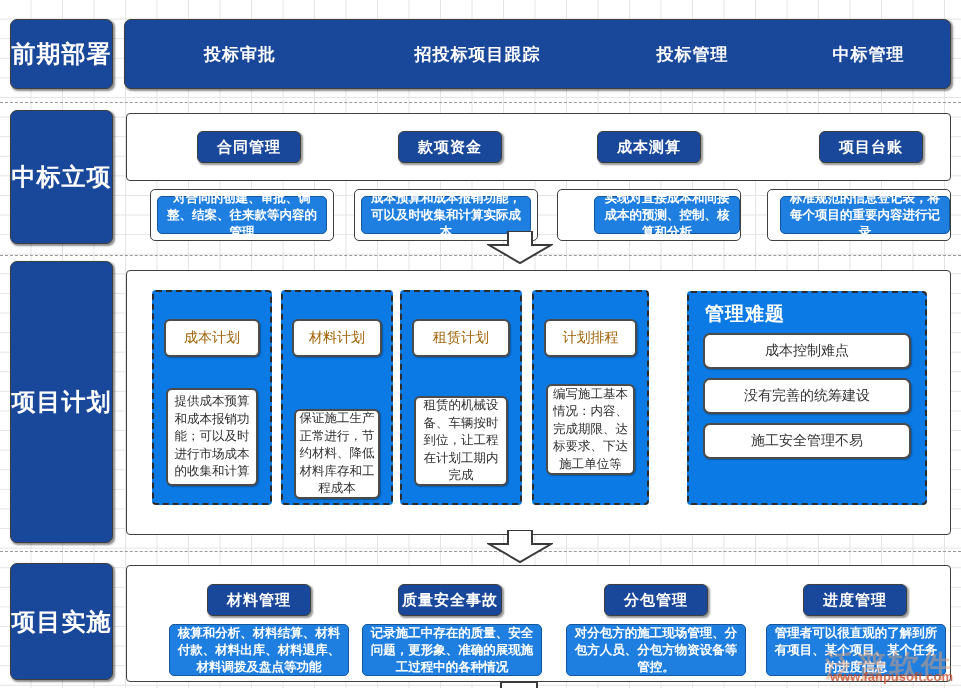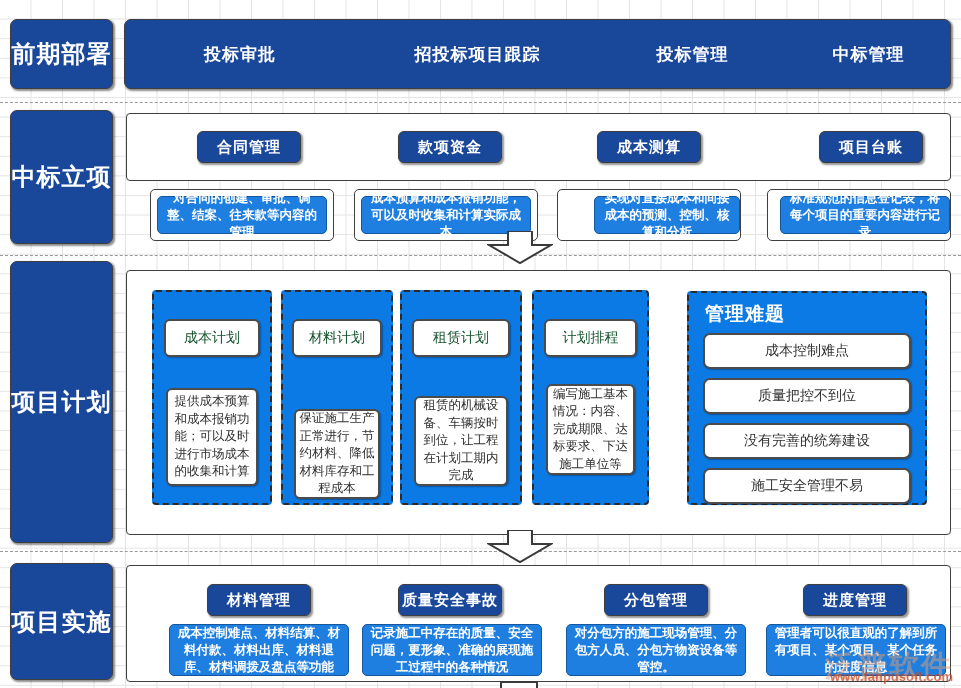--- a/index.html
+++ b/index.html
@@ -116,21 +116,21 @@
     border: 2.5px dashed #2b2b2b;
     border-radius: 4px;
     display: flex;
     flex-direction: column;
     align-items: center;
   }
   .dashcard .head {
     background: #ffffff;
     border: 2px solid #4b4b4b;
     border-radius: 6px;
-    color: #14532d;
+    color: #a16207;
     font-size: 14px;
     display: flex;
     align-items: center;
     justify-content: center;
     width: 79%;
     height: 34px;
     margin-top: 27px;
     box-shadow: 1px 1px 1.5px rgba(0,0,0,0.3);
   }
   .dashcard .body {
@@ -284,41 +284,40 @@
   </div>
 
   <div class="dashcard abs" style="left:532px; top:290px; width:117px; height:215px;">
     <div class="head">计划排程</div>
     <div class="body" style="margin-top:27px; height:91px;">编写施工基本情况：内容、完成期限、达标要求、下达施工单位等</div>
   </div>
 
   <div class="problems abs" style="left:687px; top:291px; width:240px; height:214px;">
     <div class="problems-title">管理难题</div>
     <div class="problem-item">成本控制难点</div>
-    <div class="problem-item">质量把控不到位</div>
     <div class="problem-item">没有完善的统筹建设</div>
     <div class="problem-item">施工安全管理不易</div>
   </div>
 
   <svg class="arrow-svg" style="left:487px; top:530px;" width="66" height="34" viewBox="0 0 66 34">
     <polygon points="21,0 45,0 45,14 64,14 33,32 2,14 21,14" fill="#ffffff" stroke="#3a3a3a" stroke-width="2"></polygon>
   </svg>
 
   <div class="rowlabel abs" style="left:10px; top:563px; width:103px; height:117px;">
     <span>项目实施</span>
   </div>
 
   <div class="whitepanel abs" style="left:126px; top:565px; width:825px; height:117px;"></div>
 
   <div class="pill abs" style="left:207px; top:584px; width:104px; height:32px;">材料管理</div>
   <div class="pill abs" style="left:398px; top:584px; width:104px; height:32px;">质量安全事故</div>
   <div class="pill abs" style="left:604px; top:584px; width:104px; height:32px;">分包管理</div>
   <div class="pill abs" style="left:803px; top:584px; width:104px; height:32px;">进度管理</div>
 
-  <div class="descblue abs" style="left:169px; top:624px; width:180px; height:52px;">成本控制难点、材料结算、材料付款、材料出库、材料退库、材料调拨及盘点等功能</div>
+  <div class="descblue abs" style="left:169px; top:624px; width:180px; height:52px;">核算和分析、材料结算、材料付款、材料出库、材料退库、材料调拨及盘点等功能</div>
   <div class="descblue abs" style="left:362px; top:624px; width:180px; height:52px;">记录施工中存在的质量、安全问题，更形象、准确的展现施工过程中的各种情况</div>
   <div class="descblue abs" style="left:566px; top:624px; width:180px; height:52px;">对分包方的施工现场管理、分包方人员、分包方物资设备等管控。</div>
   <div class="descblue abs" style="left:766px; top:624px; width:180px; height:52px;">管理者可以很直观的了解到所有项目、某个项目、某个任务的进度信息</div>
 
   <svg class="arrow-svg" style="left:500px; top:681px;" width="38" height="8" viewBox="0 0 38 8">
     <rect x="1" y="1" width="36" height="16" fill="#ffffff" stroke="#3a3a3a" stroke-width="2"></rect>
   </svg>
 
   <div class="watermark">
     <span class="wm-cn">泛普软件</span>

